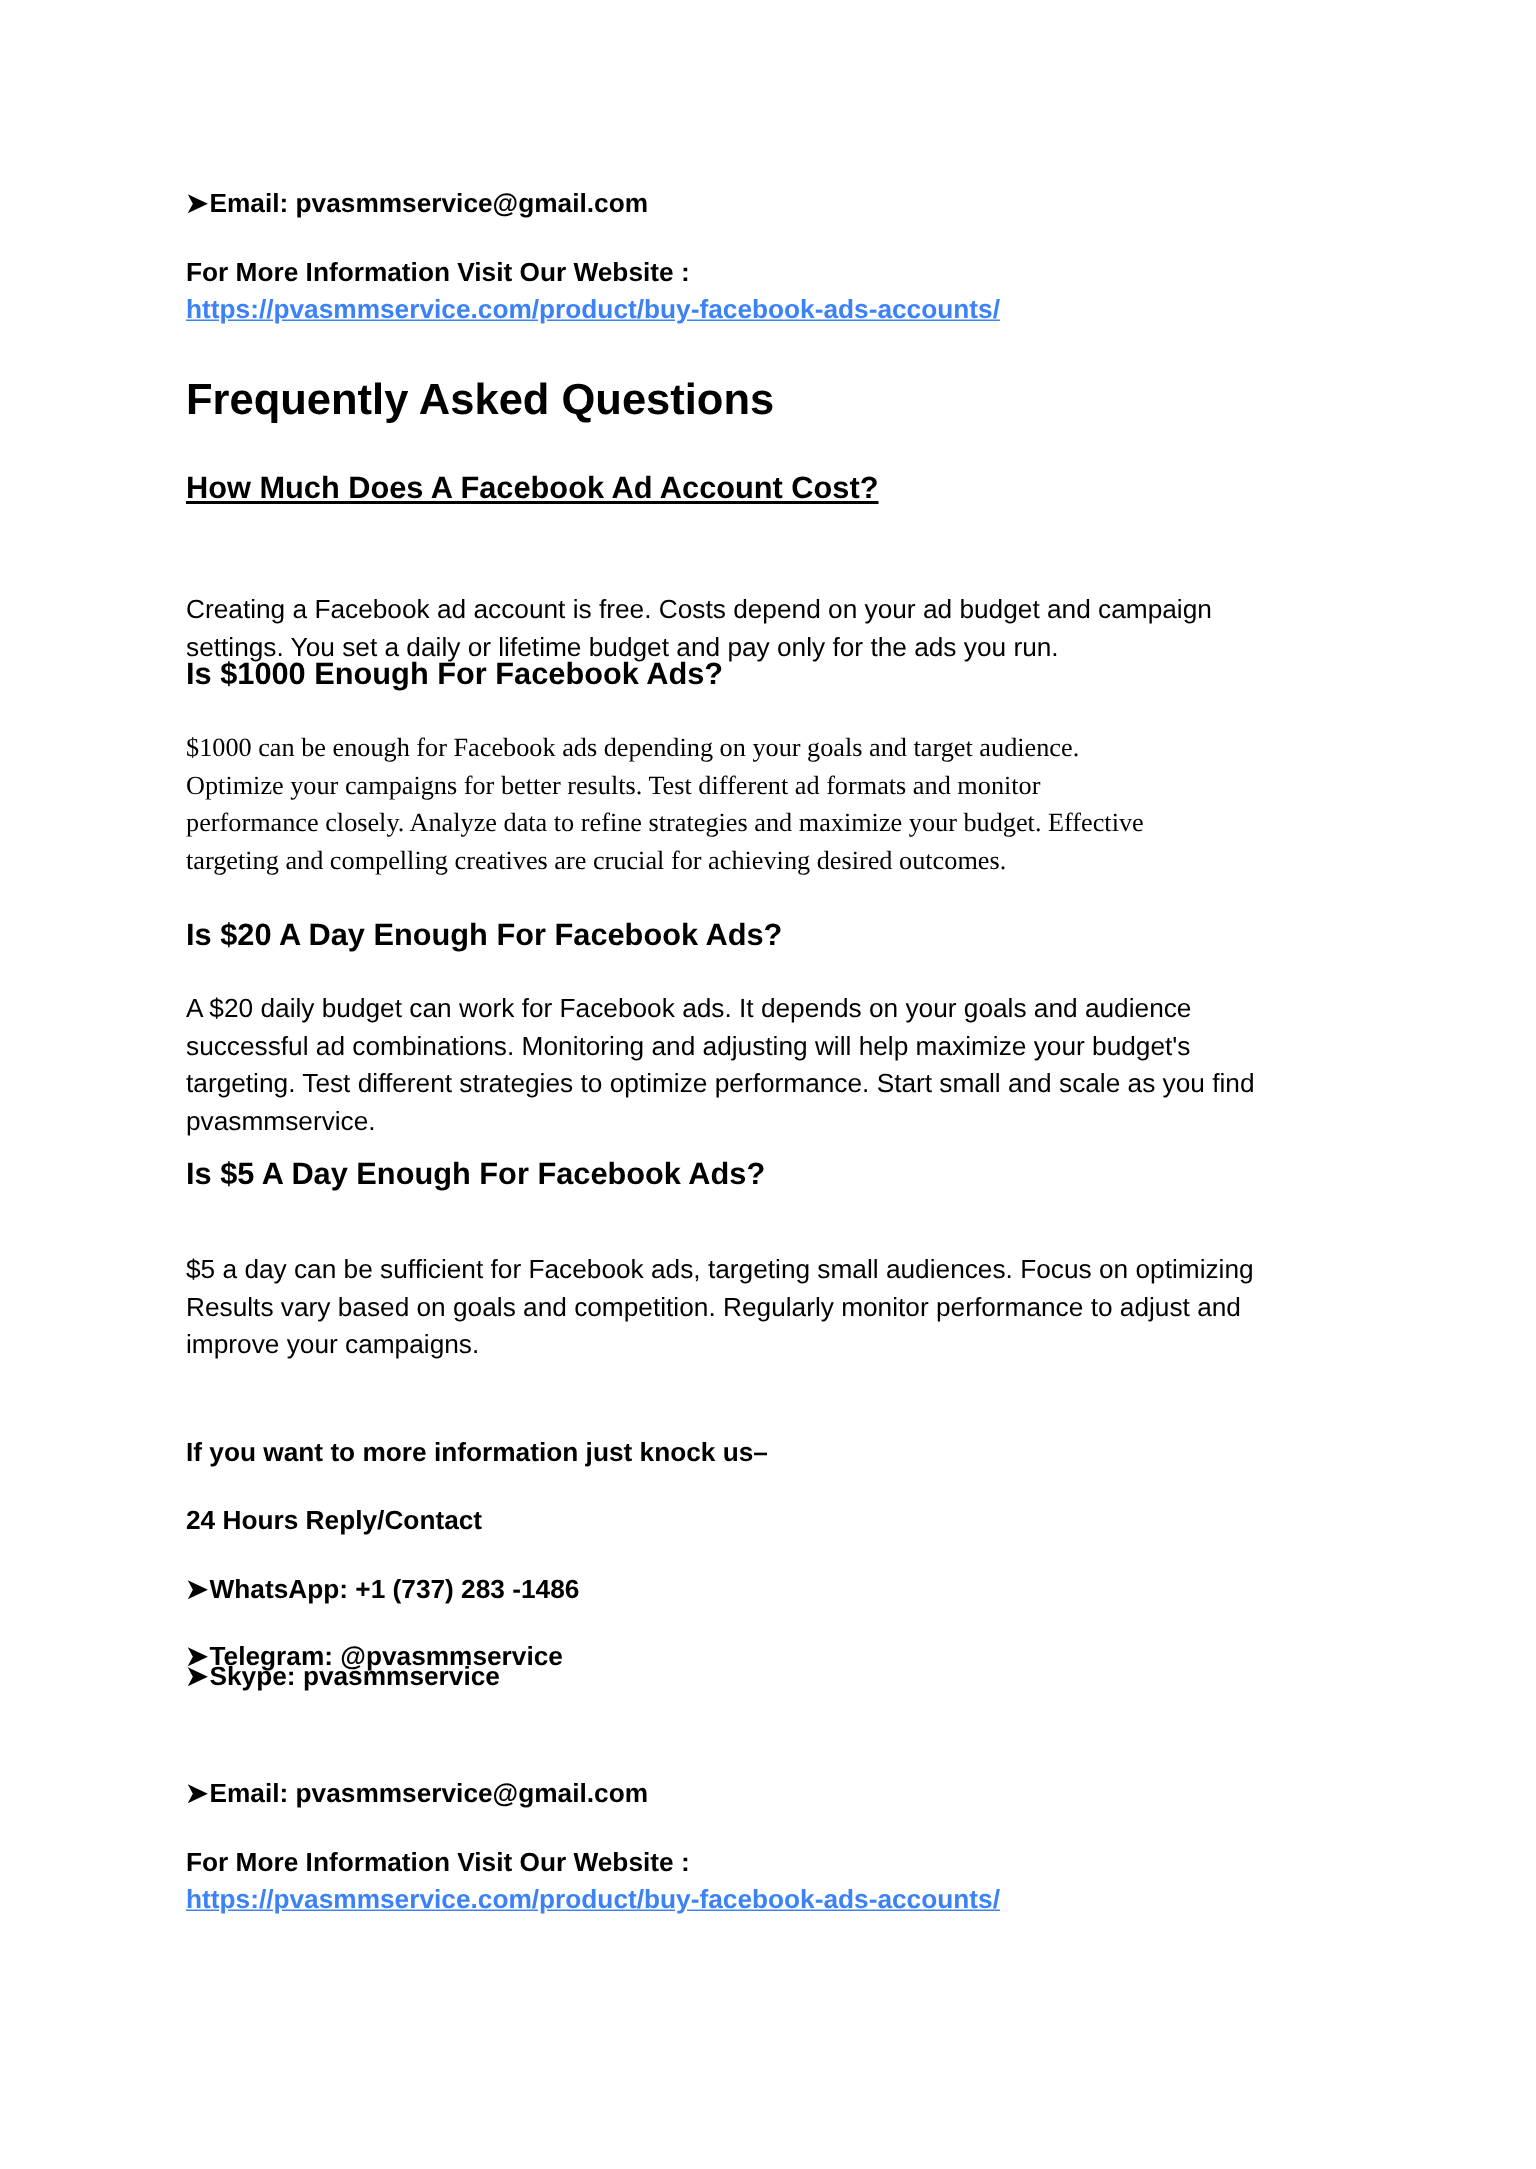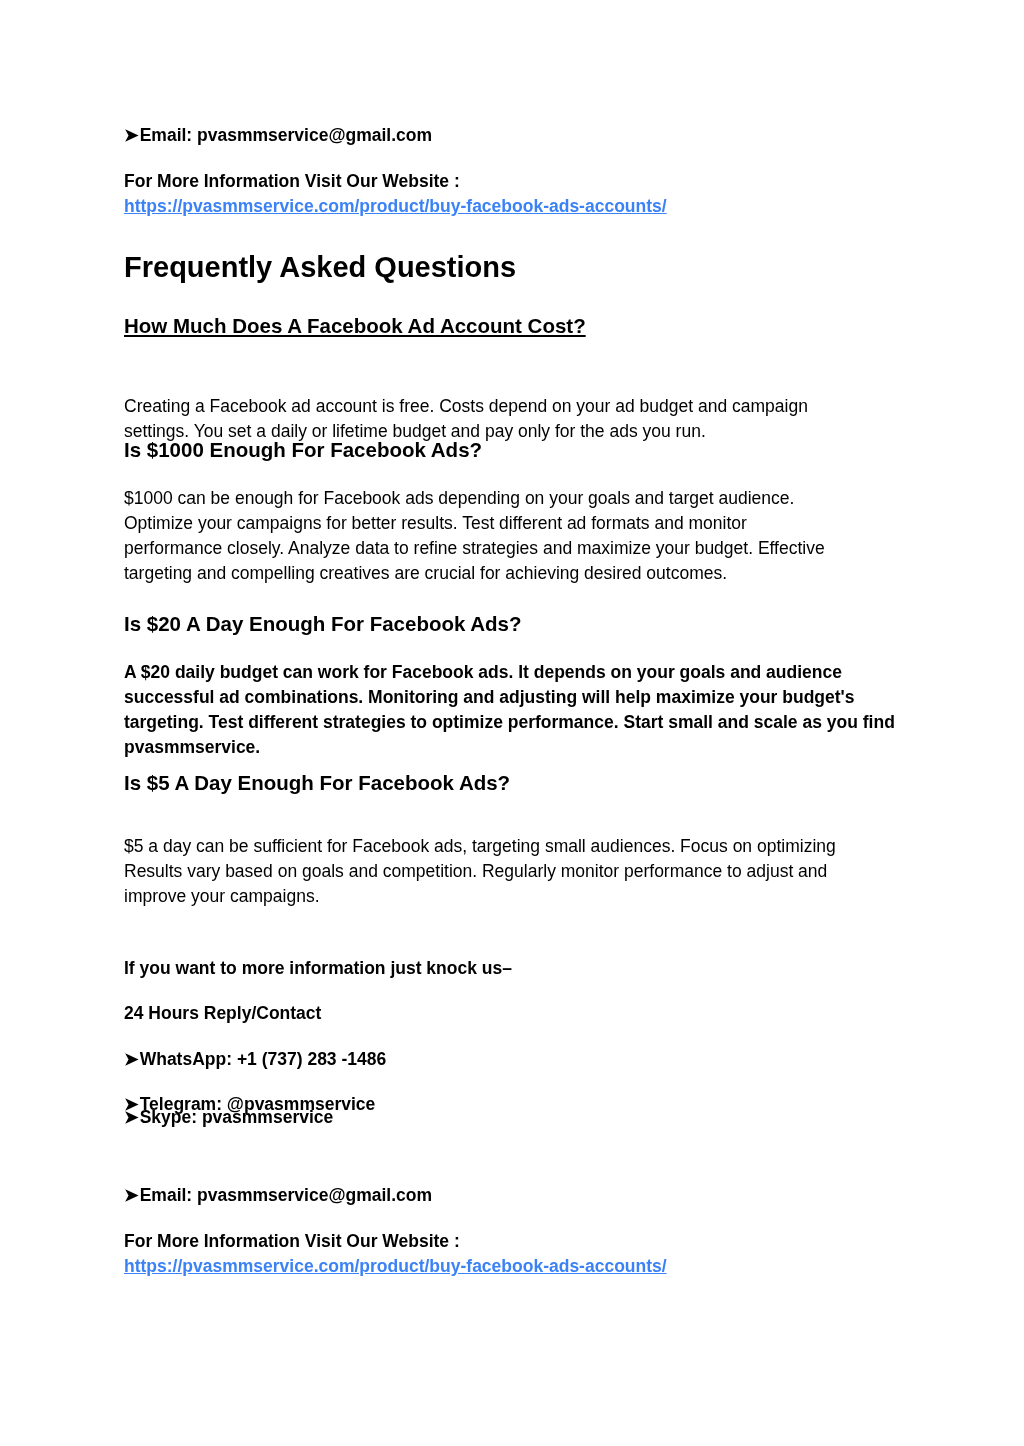--- a/index.html
+++ b/index.html
@@ -75,29 +75,29 @@
 
   <div class="abs h1" style="top:249px;text-align:right;">Frequently Asked Questions</div>
 
   <div class="abs h2" style="top:313px;text-decoration:underline;">How Much Does A Facebook Ad Account Cost?</div>
   <div class="abs para" style="top:362px;margin-top:32px;">
     <span class="ln">Creating a Facebook ad account is free. Costs depend on your ad budget and campaign</span>
     <span class="ln">settings. You set a daily or lifetime budget and pay only for the ads you run.</span>
   </div>
 
   <div class="abs h2" style="top:437px;">Is $1000 Enough For Facebook Ads?</div>
-  <div class="abs para" style="top:486px;">
+  <div class="abs para" style="top:486px;font-family:Liberation Serif, serif;">
     <span class="ln">$1000 can be enough for Facebook ads depending on your goals and target audience.</span>
     <span class="ln">Optimize your campaigns for better results. Test different ad formats and monitor</span>
     <span class="ln">performance closely. Analyze data to refine strategies and maximize your budget. Effective</span>
     <span class="ln">targeting and compelling creatives are crucial for achieving desired outcomes.</span>
   </div>
 
   <div class="abs h2" style="top:611px;">Is $20 A Day Enough For Facebook Ads?</div>
-  <div class="abs para" style="top:660px;font-weight:bold;">
+  <div class="abs para" style="top:660px;">
     <span class="ln">A $20 daily budget can work for Facebook ads. It depends on your goals and audience</span>
     <span class="ln">successful ad combinations. Monitoring and adjusting will help maximize your budget's</span>
     <span class="ln">targeting. Test different strategies to optimize performance. Start small and scale as you find</span>
     <span class="ln">pvasmmservice.</span>
   </div>
 
   <div class="abs h2" style="top:770px;">Is $5 A Day Enough For Facebook Ads?</div>
   <div class="abs para" style="top:834px;">
     <span class="ln">$5 a day can be sufficient for Facebook ads, targeting small audiences. Focus on optimizing</span>
     <span class="ln">Results vary based on goals and competition. Regularly monitor performance to adjust and</span>

